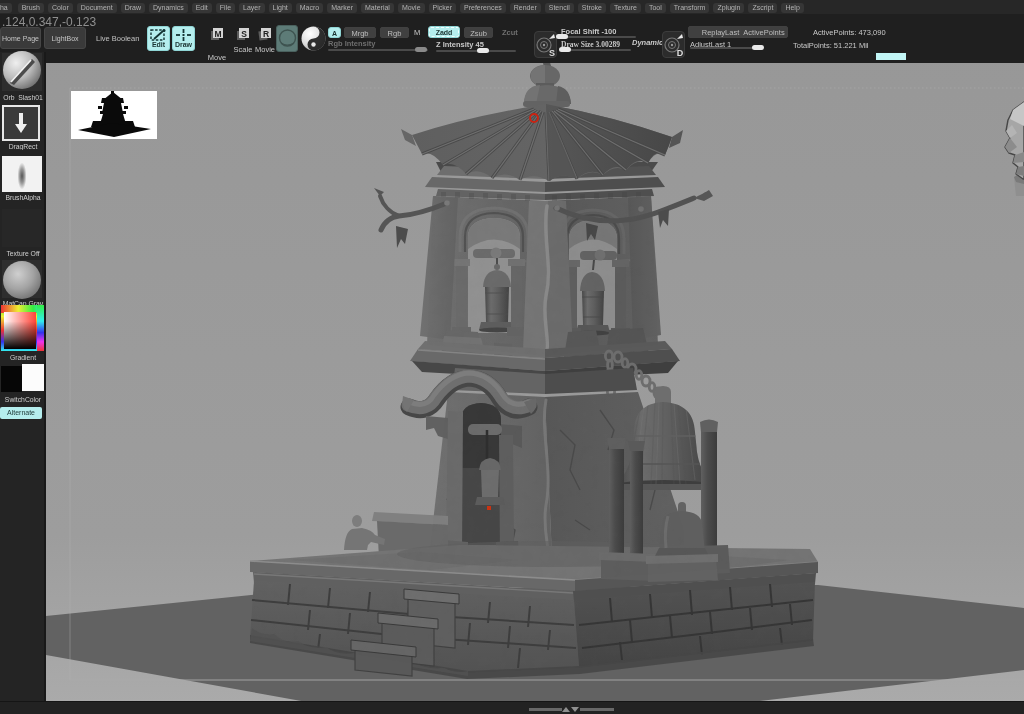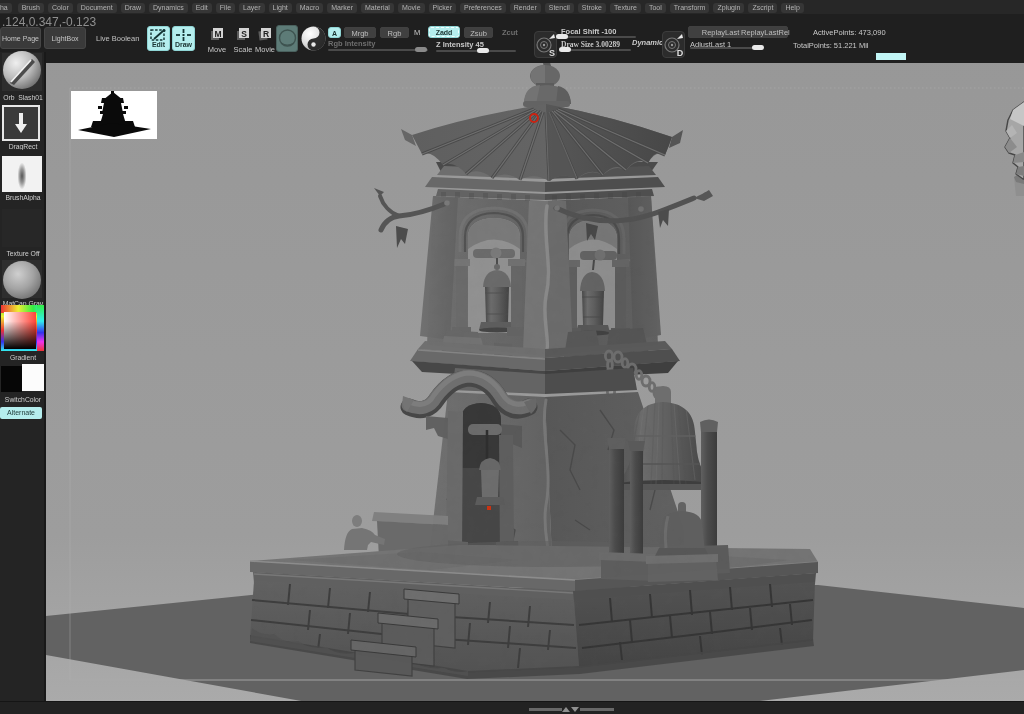--- a/index.html
+++ b/index.html
@@ -549,21 +549,21 @@
       <rect x="1" y="3" width="8" height="9" fill="#5c5c5c"></rect>
       <rect x="3" y="0" width="10" height="10" fill="#d4d4d4"></rect>
       <text x="8" y="8.5" font-size="8.5" font-weight="bold" fill="#222" text-anchor="middle" font-family="Liberation Sans">M</text>
       <g style="mix-blend-mode:multiply" opacity="0.16" filter="url(#rough)">
     <polygon points="433,196 651,196 658,345 545,356 427,345"></polygon>
     <polygon points="448,392 638,392 684,530 684,545 552,558 430,548"></polygon>
     <polygon points="254,581 574,600 815,582 813,641 579,668 468,673 250,637"></polygon>
     <polygon points="250,561 575,580 818,562 810,549 460,545"></polygon>
   </g>
 </svg>
-    <div class="lbl" style="position:static;font-size:7.5px;">Move</div>
+    <div class="lbl" style="position:static;font-size:7.5px;margin-top:8px;">Move</div>
   </div>
   <div class="abs" style="left:228px;top:13px;width:30px;text-align:center;">
     <svg width="14" height="13" viewBox="0 0 14 13">
       <rect x="1" y="3" width="8" height="9" fill="#5c5c5c"></rect>
       <rect x="3" y="0" width="10" height="10" fill="#d4d4d4"></rect>
       <text x="8" y="8.5" font-size="8.5" font-weight="bold" fill="#222" text-anchor="middle" font-family="Liberation Sans">S</text>
       <g style="mix-blend-mode:multiply" opacity="0.16" filter="url(#rough)">
     <polygon points="433,196 651,196 658,345 545,356 427,345"></polygon>
     <polygon points="448,392 638,392 684,530 684,545 552,558 430,548"></polygon>
     <polygon points="254,581 574,600 815,582 813,641 579,668 468,673 250,637"></polygon>
@@ -680,21 +680,21 @@
       <text x="17" y="24" font-size="9" font-weight="bold" fill="#ddd" text-anchor="middle" font-family="Liberation Sans">D</text>
       <g style="mix-blend-mode:multiply" opacity="0.16" filter="url(#rough)">
     <polygon points="433,196 651,196 658,345 545,356 427,345"></polygon>
     <polygon points="448,392 638,392 684,530 684,545 552,558 430,548"></polygon>
     <polygon points="254,581 574,600 815,582 813,641 579,668 468,673 250,637"></polygon>
     <polygon points="250,561 575,580 818,562 810,549 460,545"></polygon>
   </g>
 </svg>
   </div>
   <div class="flat" style="left:688px;top:12px;width:65px;height:12px;line-height:12px;">ReplayLast</div>
-  <div class="flat" style="left:740px;top:12px;width:48px;height:12px;line-height:12px;">ReplayLastRel</div>
+  <div class="flat" style="left:740px;top:12px;width:48px;height:12px;line-height:12px;">ActivePoints</div>
   <div class="lbl" style="left:690px;top:26px;">AdjustLast 1</div>
   <div class="slider" style="left:690px;top:33px;width:73px;"></div>
   <div class="knobw" style="left:752px;top:31px;"></div>
   <div class="lbl" style="left:813px;top:14px;text-align:right;">ActivePoints: 473,090</div>
   <div class="lbl" style="left:793px;top:27px;">TotalPoints: 51.221 Mil</div>
   <div class="abs" style="left:876px;top:39px;width:30px;height:7px;background:#c2f6f6;"></div>
 </div>
 
 <div id="shelf">
 

